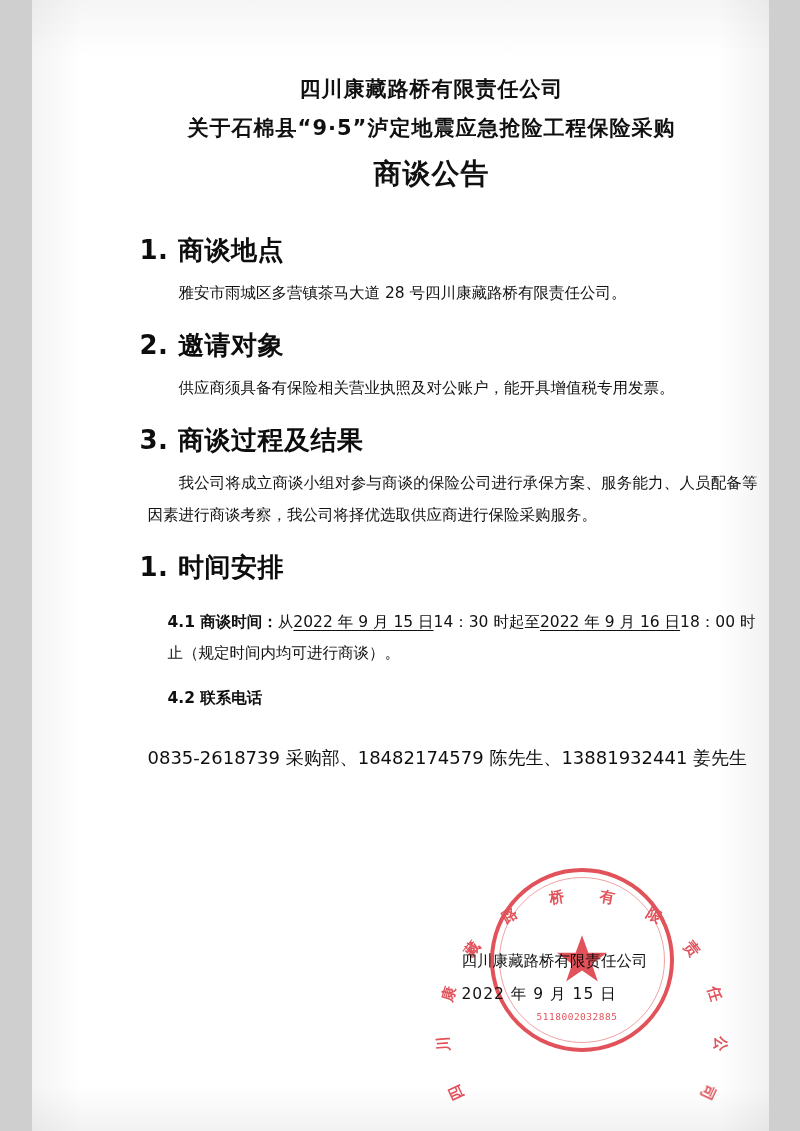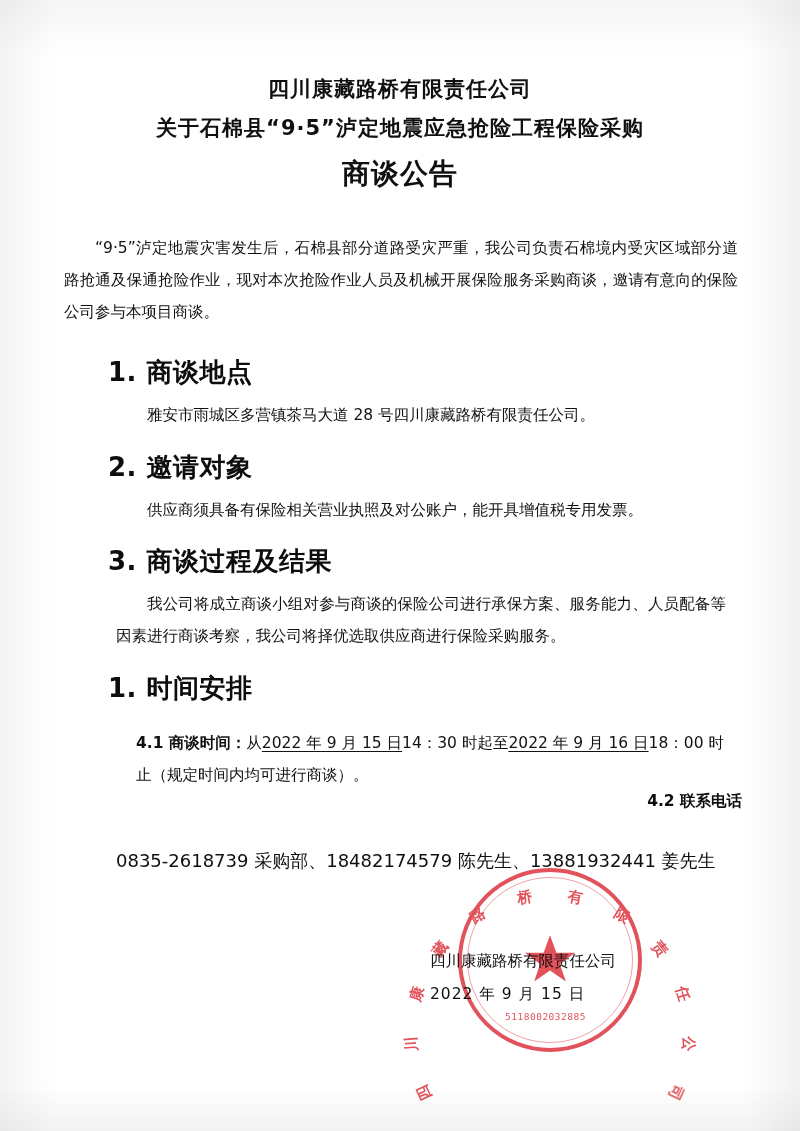--- a/index.html
+++ b/index.html
@@ -5,21 +5,21 @@
   html, body {
     margin: 0;
     padding: 0;
     background: #cfcfcf;
   }
   body {
     font-family: "Liberation Sans", sans-serif;
   }
   .page {
     position: relative;
-    width: 800px;
+    width: 737px;
     height: 1131px;
     margin: 0 auto;
     background: #ffffff;
     overflow: hidden;
     box-sizing: border-box;
   }
   
   .page::before {
     content: "";
     position: absolute;
@@ -105,24 +105,24 @@
   .u { text-decoration: underline; text-underline-offset: 3px; }
   .contact-line {
     padding-left: 58px;
     margin-top: 31px;
     font-family: "DejaVu Sans", "Liberation Sans", sans-serif;
     font-size: 18px;
     line-height: 2.0;
   }
   .sub-head {
     padding-left: 78px;
-    font-family: "DejaVu Sans", "Liberation Sans", sans-serif;
-    font-weight: bold;
-    font-size: 15.5px;
-    text-align: right;
+    margin-top: 18px;
+    font-family: "DejaVu Sans", "Liberation Sans", sans-serif;
+    font-weight: bold;
+    font-size: 15.5px;
   }
 
   
   .signature {
     position: absolute;
     left: 430px;
     top: 945px;
     width: 300px;
     font-family: "DejaVu Sans", "Liberation Sans", sans-serif;
     font-size: 15.5px;
@@ -192,23 +192,20 @@
 
 <div class="page">
   <div class="sheet">
 
     <div class="title-block">
       <div class="title-line l1">四川康藏路桥有限责任公司</div>
       <div class="title-line l2">关于石棉县“9·5”泸定地震应急抢险工程保险采购</div>
       <div class="title-line l3">商谈公告</div>
     </div>
 
-    <div class="intro">
-      <p class="para indent">“9·5”泸定地震灾害发生后，石棉县部分道路受灾严重，我公司负责石棉境内受灾区域部分道路抢通及保通抢险作业，现对本次抢险作业人员及机械开展保险服务采购商谈，邀请有意向的保险公司参与本项目商谈。</p>
-    </div>
 
     <div class="section">
       <h2 class="section-heading">1. 商谈地点</h2>
       <div class="section-body">
         <p class="para indent">雅安市雨城区多营镇茶马大道 28 号四川康藏路桥有限责任公司。</p>
       </div>
     </div>
 
     <div class="section">
       <h2 class="section-heading">2. 邀请对象</h2>

